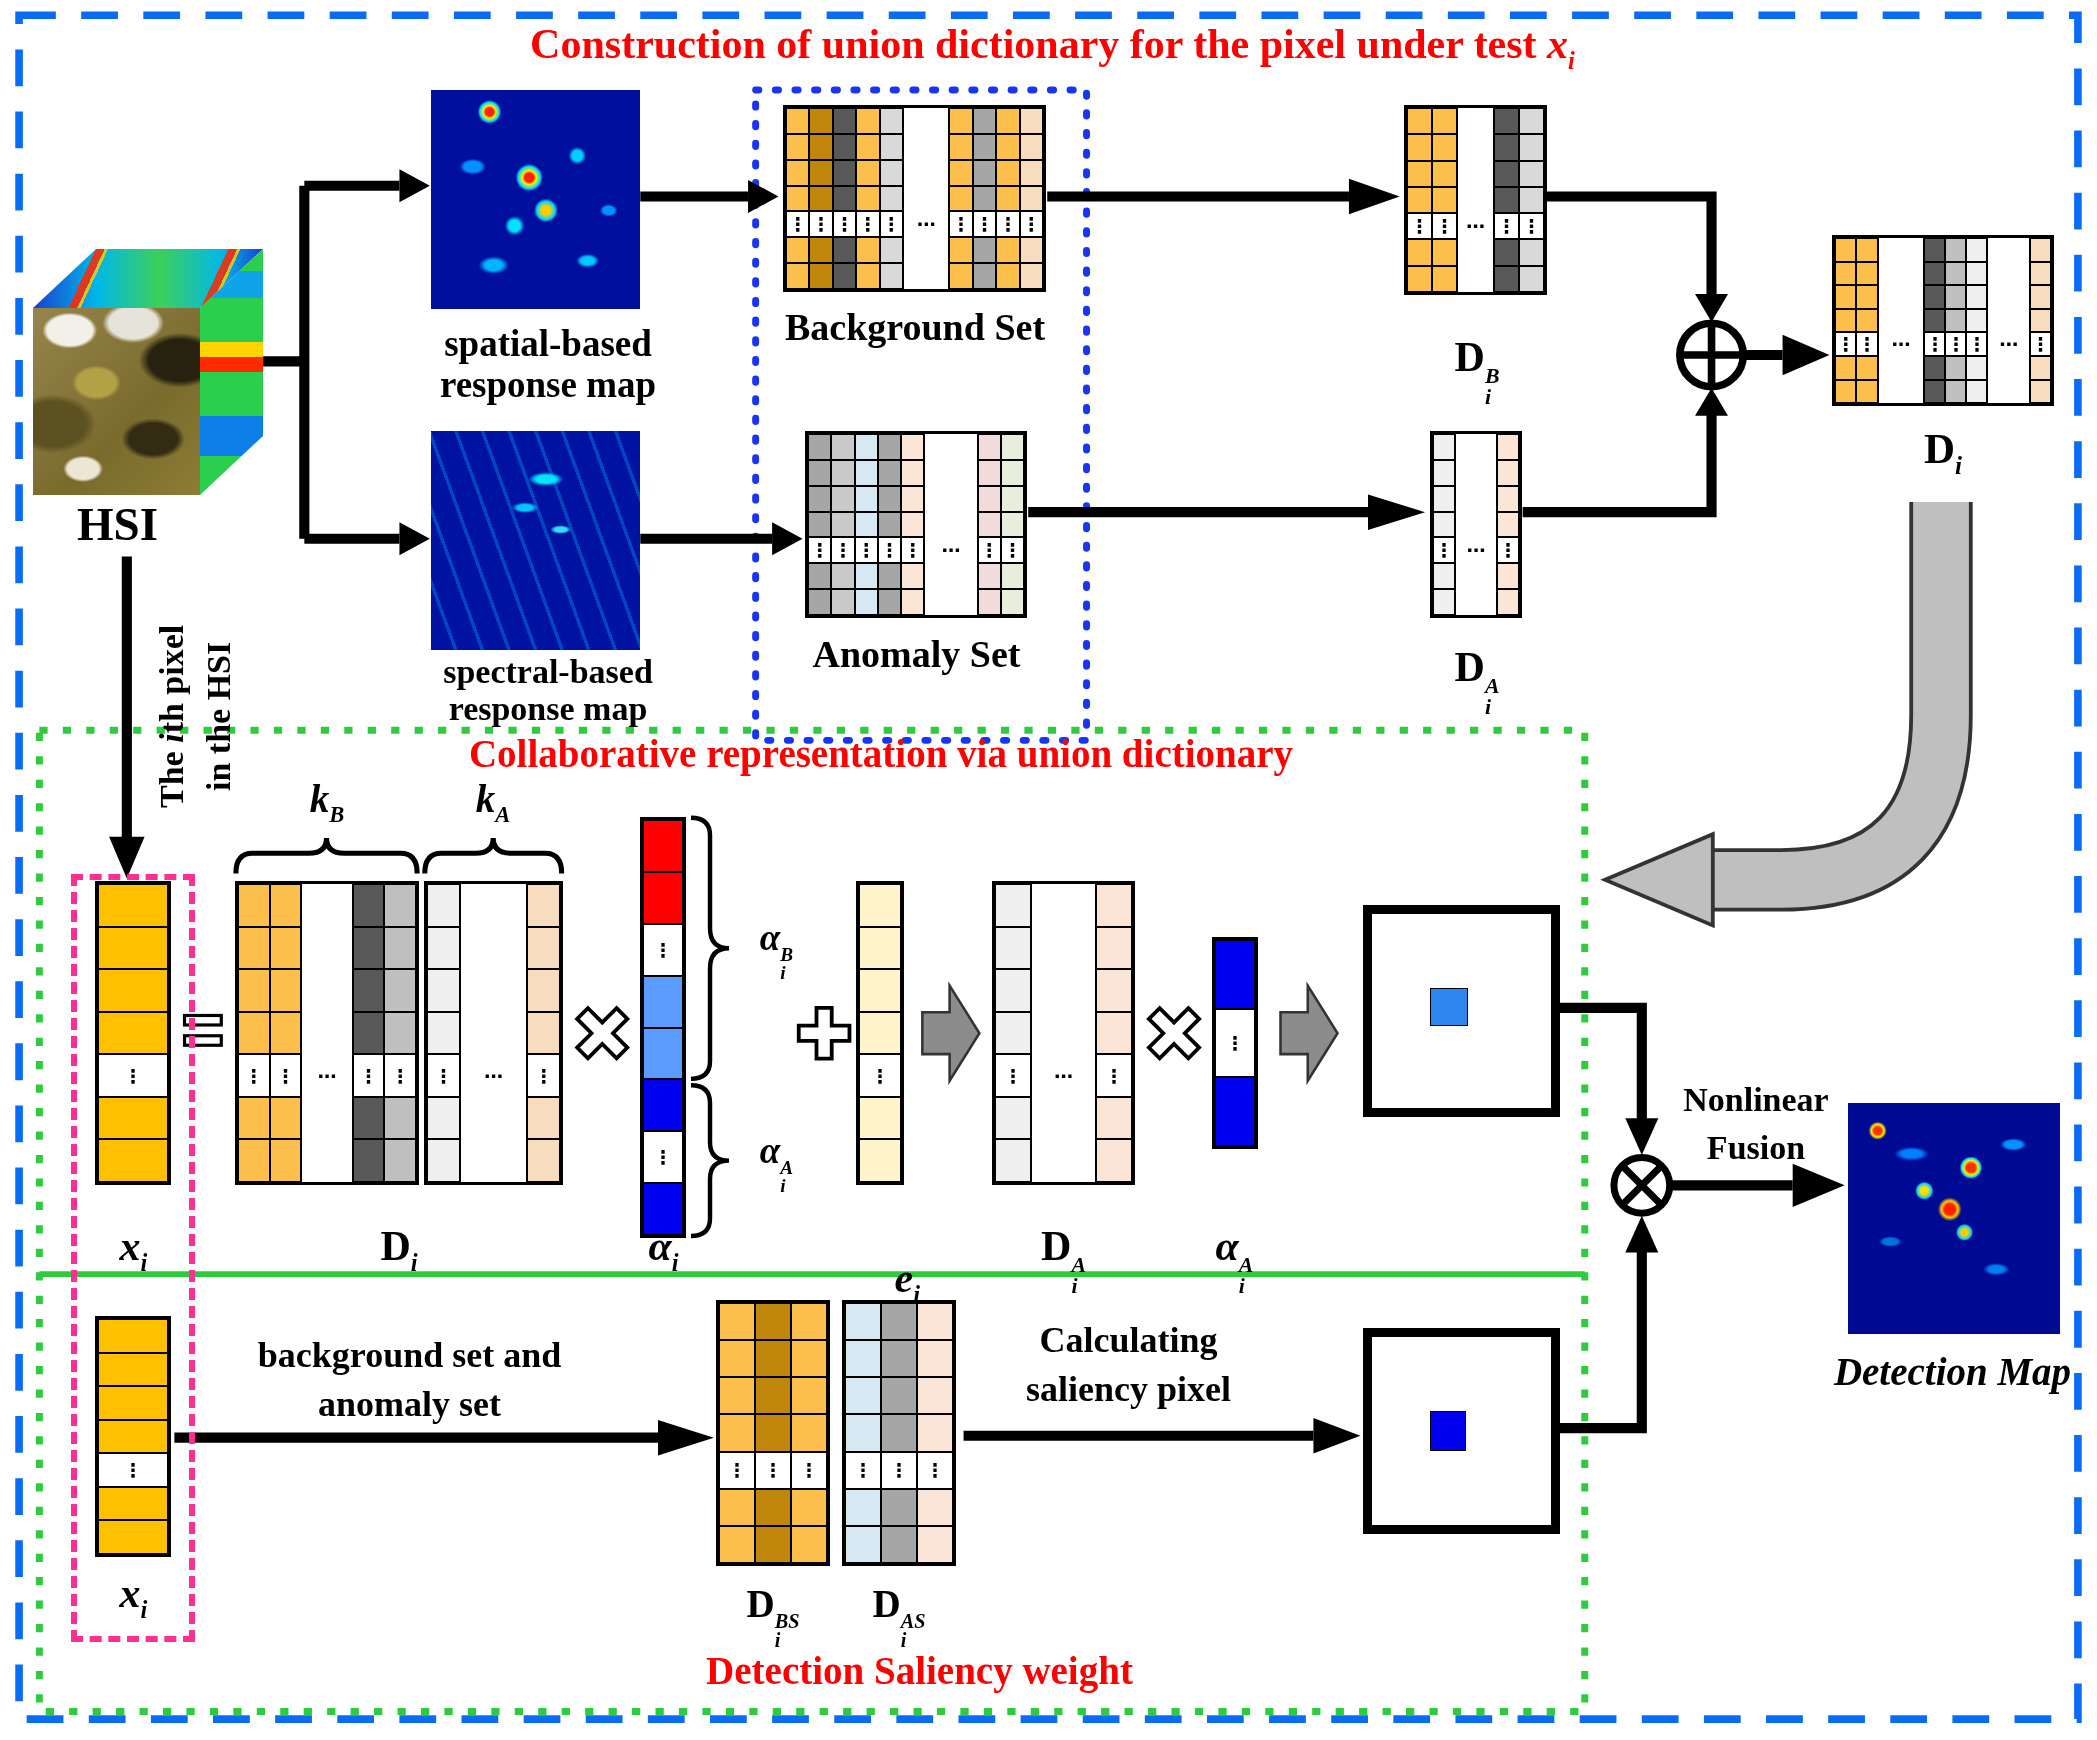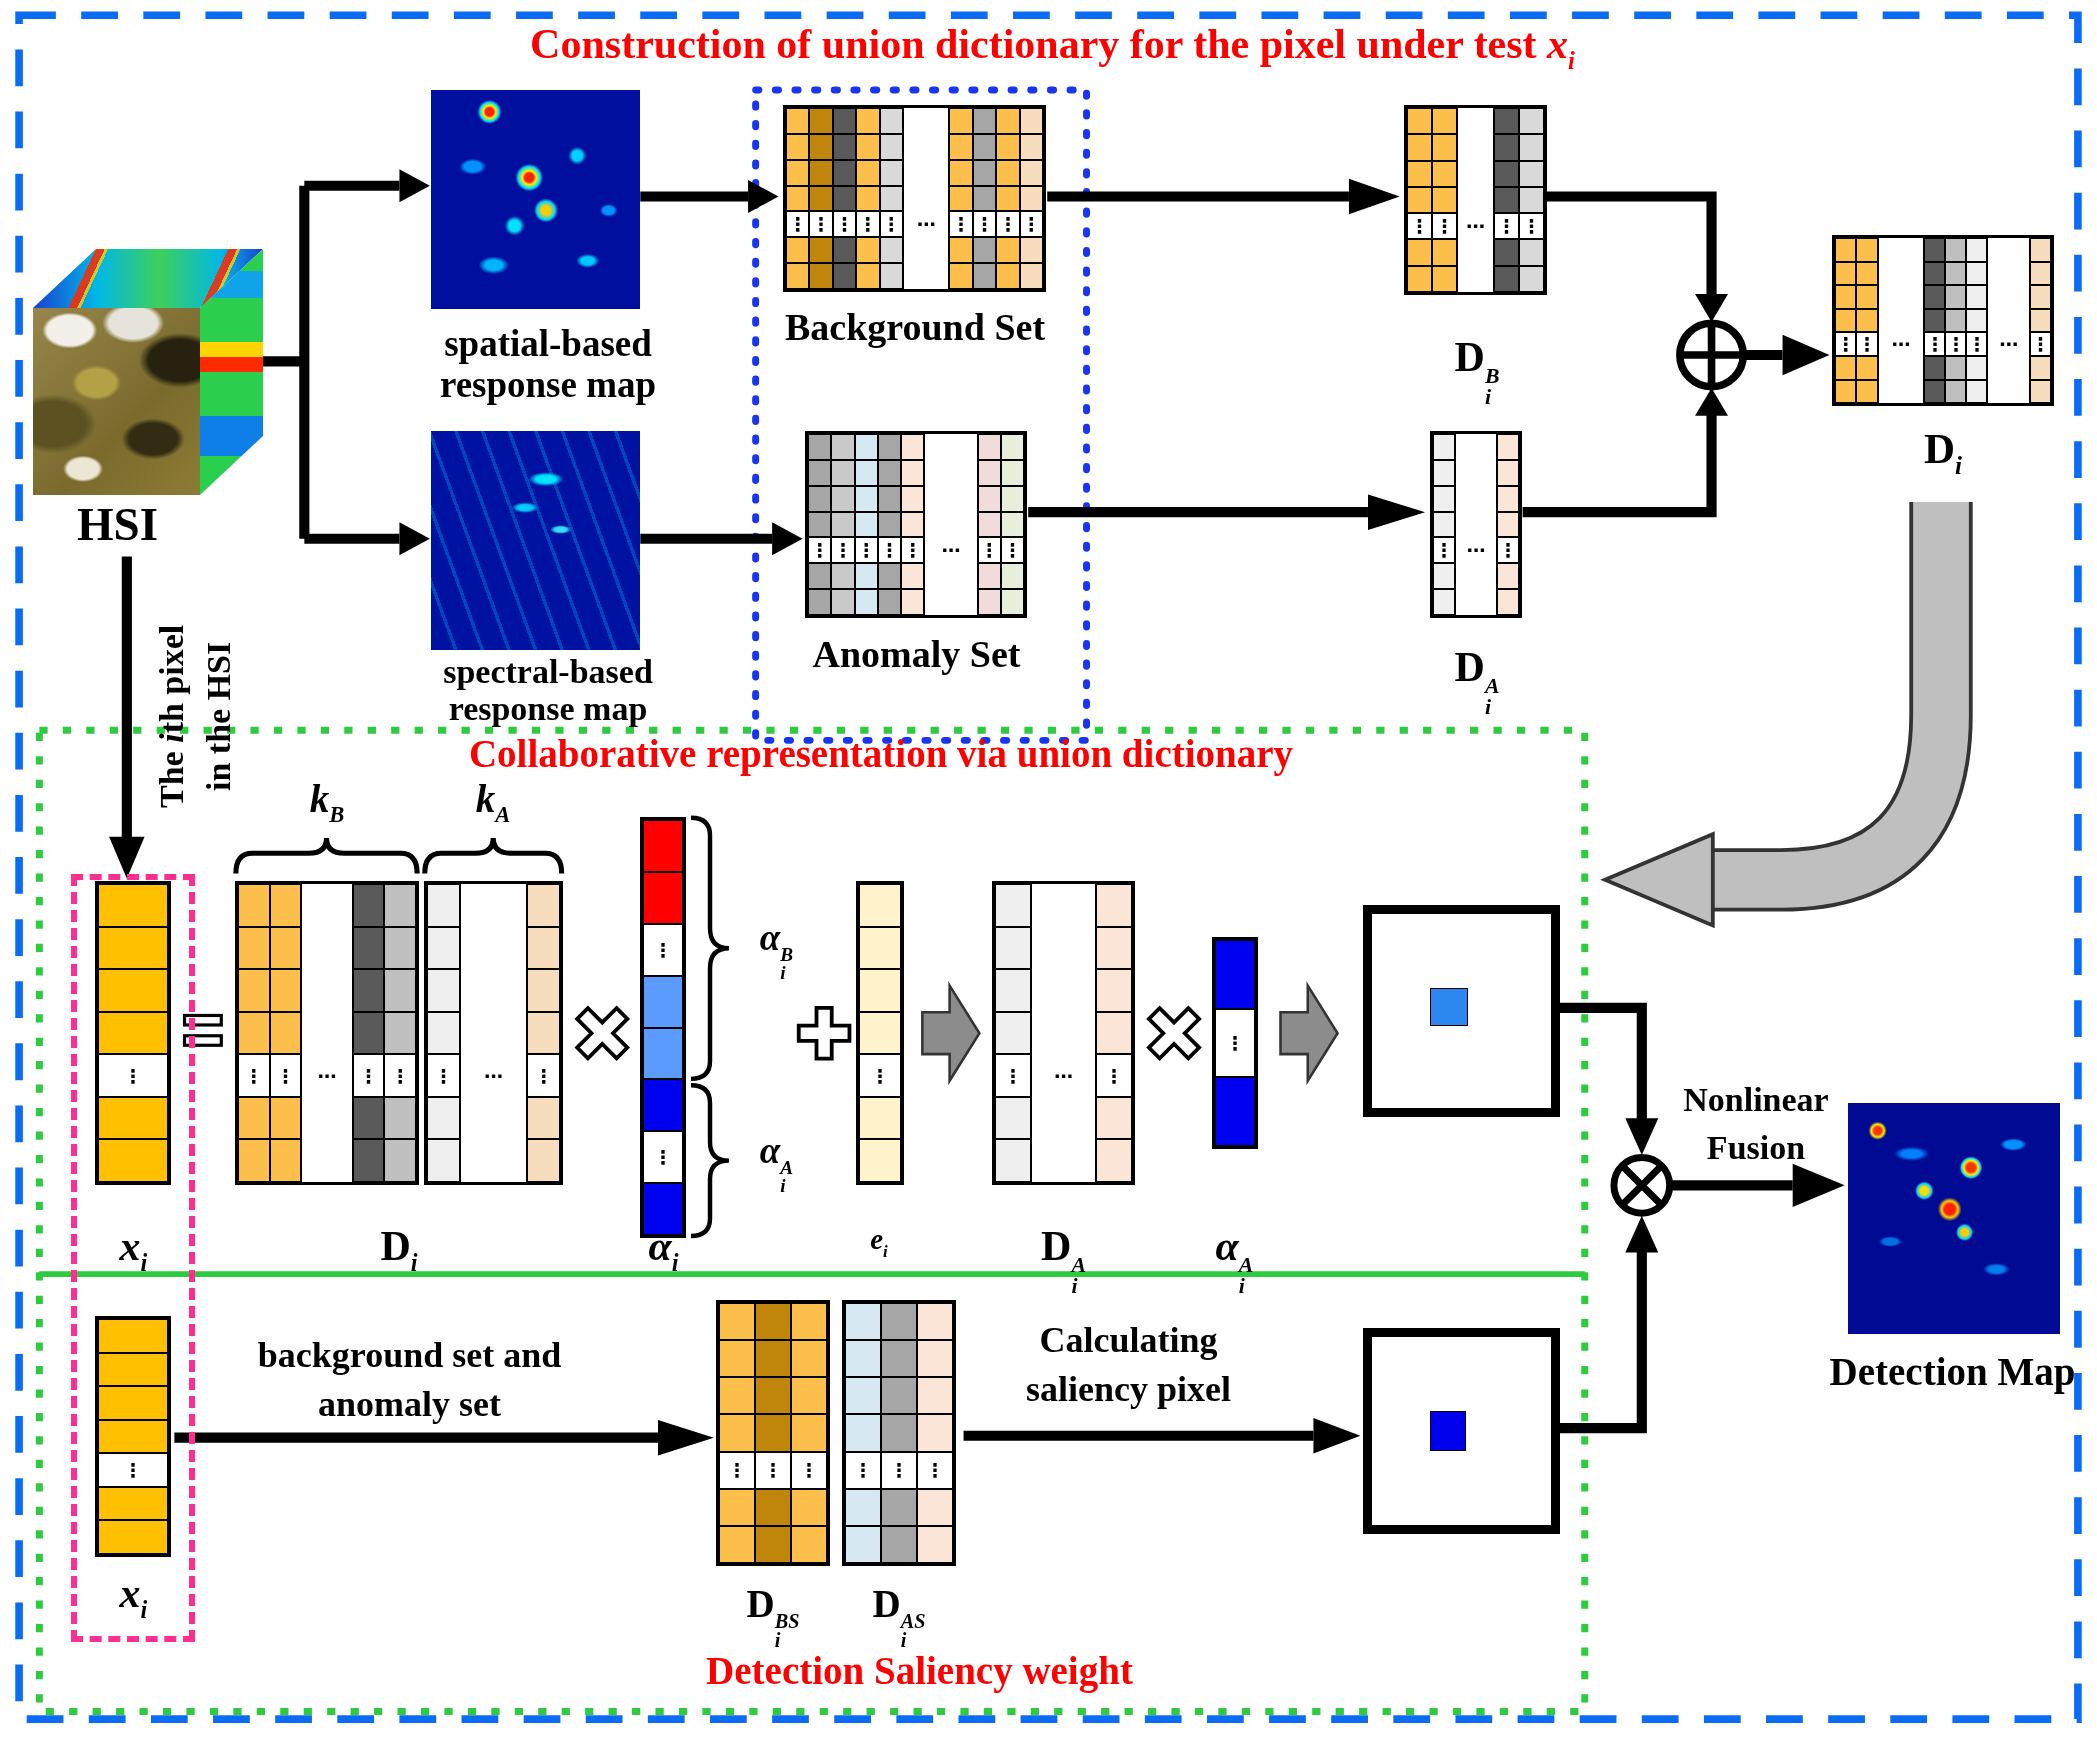--- a/index.html
+++ b/index.html
@@ -637,21 +637,21 @@
 
   <div class="vector" style="left:856px;top:881px;width:48px;height:304px;">
       <div class="mcell" style="background: rgb(255, 243, 204);"></div>
       <div class="mcell" style="background: rgb(255, 243, 204);"></div>
       <div class="mcell" style="background: rgb(255, 243, 204);"></div>
       <div class="mcell" style="background: rgb(255, 243, 204);"></div>
       <div class="mcell dots" style="background: rgb(255, 255, 255);">⋮</div>
       <div class="mcell" style="background: rgb(255, 243, 204);"></div>
       <div class="mcell" style="background: rgb(255, 243, 204);"></div>
     </div>
-  <div class="lbl" style="left:838px;top:1224px;width:82px;font-size:29px;">
+  <div class="lbl" style="left:838px;top:1256px;width:82px;font-size:42px;text-align:right;">
     <i>e</i><span class="sb">i</span>
   </div>
 
   <div class="matrix" style="left:992px;top:881px;width:143px;height:304px;">
       <div class="mcol" style="flex-grow: 1;">
         <div class="mcell" style="background: rgb(239, 239, 239);"></div>
         <div class="mcell" style="background: rgb(239, 239, 239);"></div>
         <div class="mcell" style="background: rgb(239, 239, 239);"></div>
         <div class="mcell" style="background: rgb(239, 239, 239);"></div>
         <div class="mcell dots" style="background: rgb(255, 255, 255);">⋮</div>
@@ -695,21 +695,21 @@
         <i>i</i>
       </span>
   </div>
 
   <div class="bigbox" style="left:1363px;top:905px;width:197px;height:212px;"></div>
   <div class="sq" style="left:1430px;top:988px;width:36px;height:36px;background:#2E86F0;"></div>
 
   <div class="lbl" style="left:1661px;top:1082px;width:190px;font-size:34px;">Nonlinear</div>
   <div class="lbl" style="left:1661px;top:1130px;width:190px;font-size:34px;">Fusion</div>
   <div class="facet heat3"></div>
-  <div class="lbl" style="left:1813px;top:1352px;width:279px;font-size:39px;">Detection Map</div>
+  <div class="lbl" style="left:1813px;top:1352px;width:279px;font-size:39px;font-style:italic;">Detection Map</div>
 
   <div class="vector" style="left:95px;top:1316px;width:76px;height:241px;">
       <div class="mcell" style="background: rgb(255, 192, 0);"></div>
       <div class="mcell" style="background: rgb(255, 192, 0);"></div>
       <div class="mcell" style="background: rgb(255, 192, 0);"></div>
       <div class="mcell" style="background: rgb(255, 192, 0);"></div>
       <div class="mcell dots" style="background: rgb(255, 255, 255);">⋮</div>
       <div class="mcell" style="background: rgb(255, 192, 0);"></div>
       <div class="mcell" style="background: rgb(255, 192, 0);"></div>
     </div>

